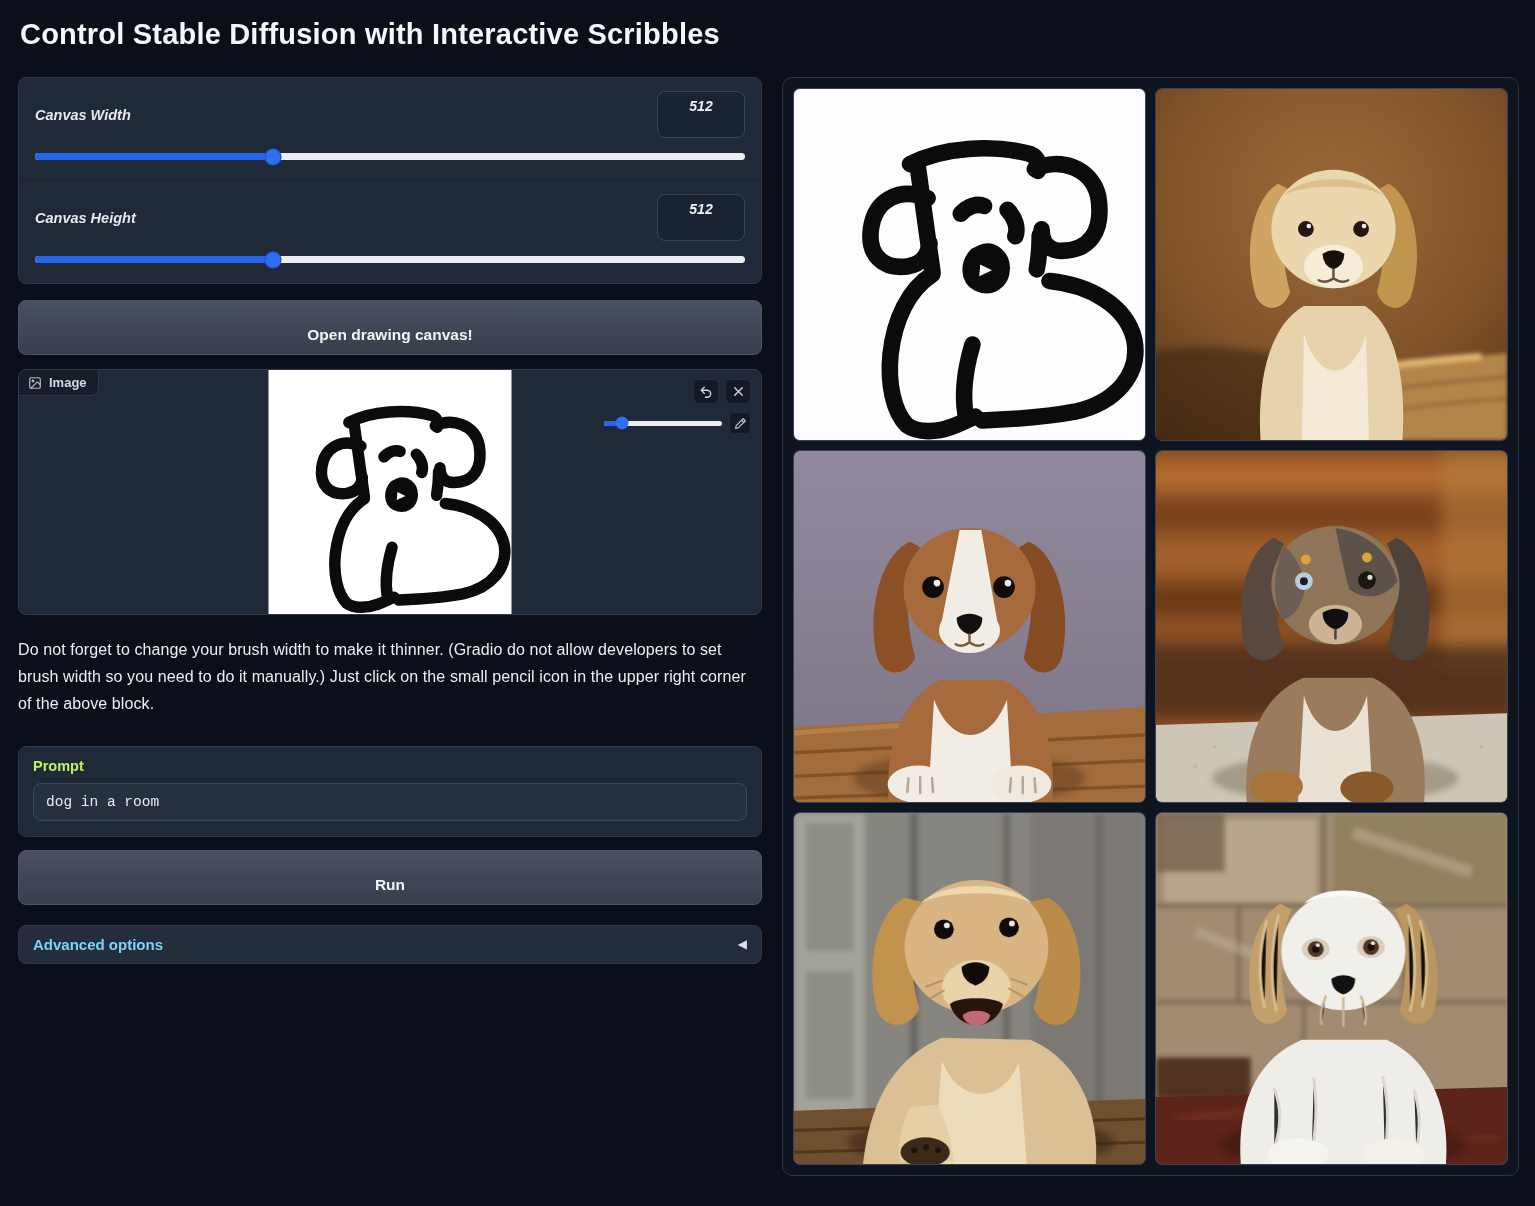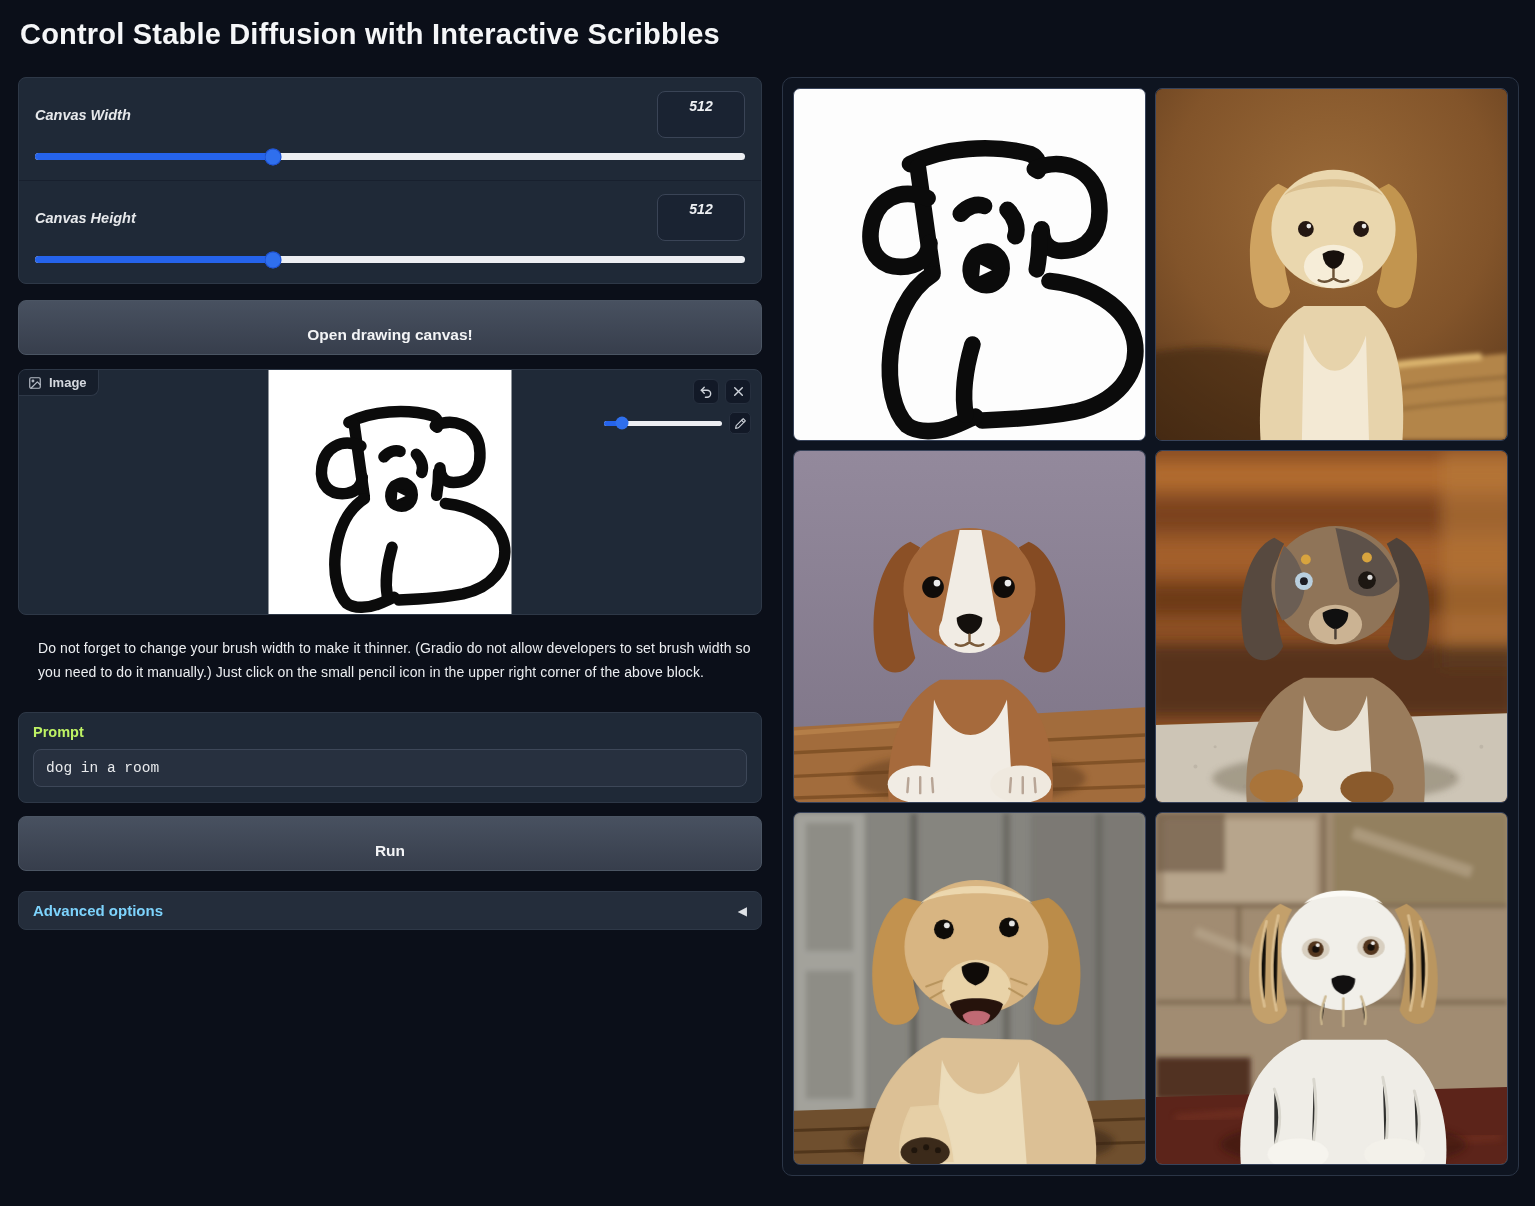--- a/index.html
+++ b/index.html
@@ -94,23 +94,22 @@
     position:absolute; top:50%; width:13px; height:13px; border-radius:50%;
     background:#2f6fed; transform:translate(-50%,-50%);
   }
   .brush-btn {
     width:22px; height:22px; border-radius:5px; cursor:pointer;
     background:#121927; border:1px solid #262f3e; color:#cfd4db;
     display:flex; align-items:center; justify-content:center;
   }
 
   .note {
-    margin-top:22px; font-size:14px; line-height:1.68; color:#eceef1;
+    margin-top:22px; font-size:16px; line-height:1.68; color:#eceef1;
     letter-spacing:.1px;
-    margin-left:20px;
   }
 
   
   .prompt-panel { margin-top:28px; padding:11px 14px 15px; }
   .prompt-label { font-size:14.5px; font-weight:600; color:#bef264; margin-bottom:9px; }
   .prompt-input {
     width:100%; background:#27303f; border:1px solid #3d4758; border-radius:8px;
     color:#e8eaed; font-size:14.5px; padding:10px 12px;
     font-family:Liberation Mono, monospace; outline:none;
   }

